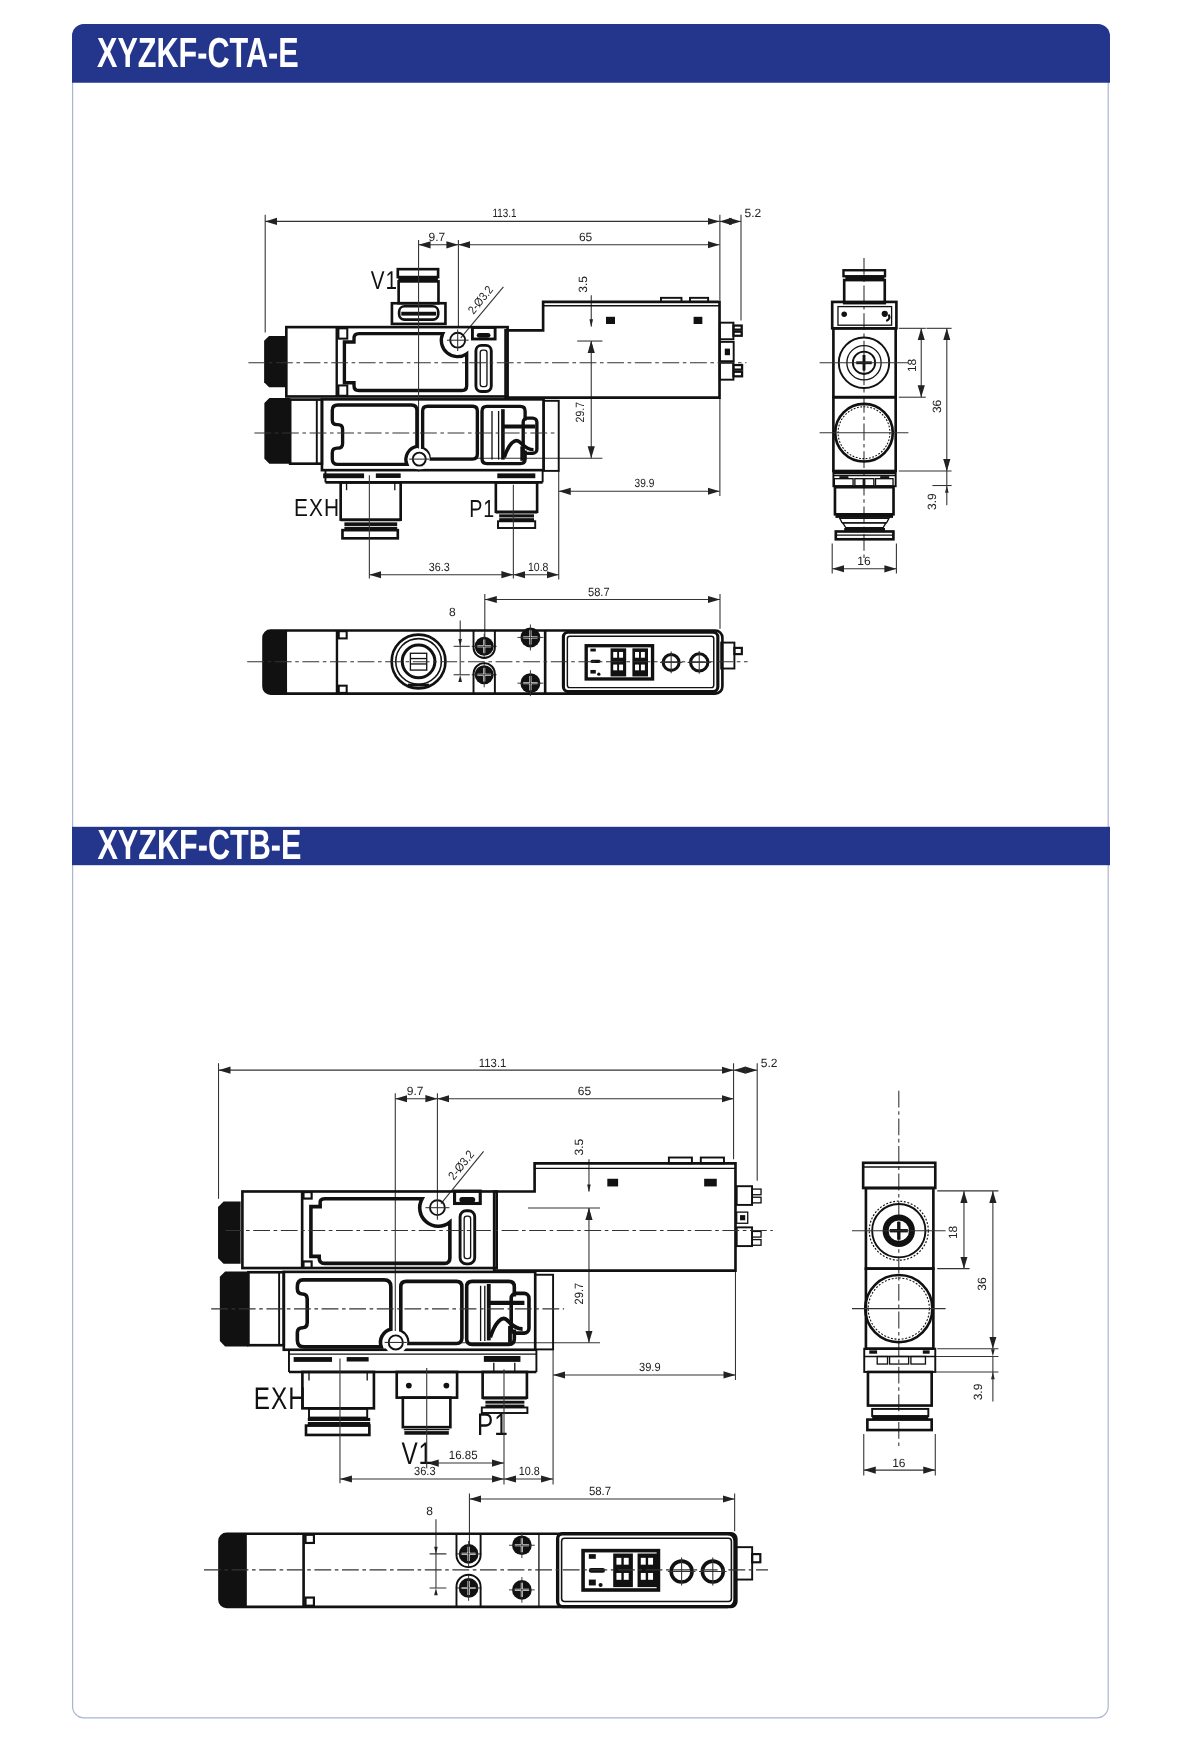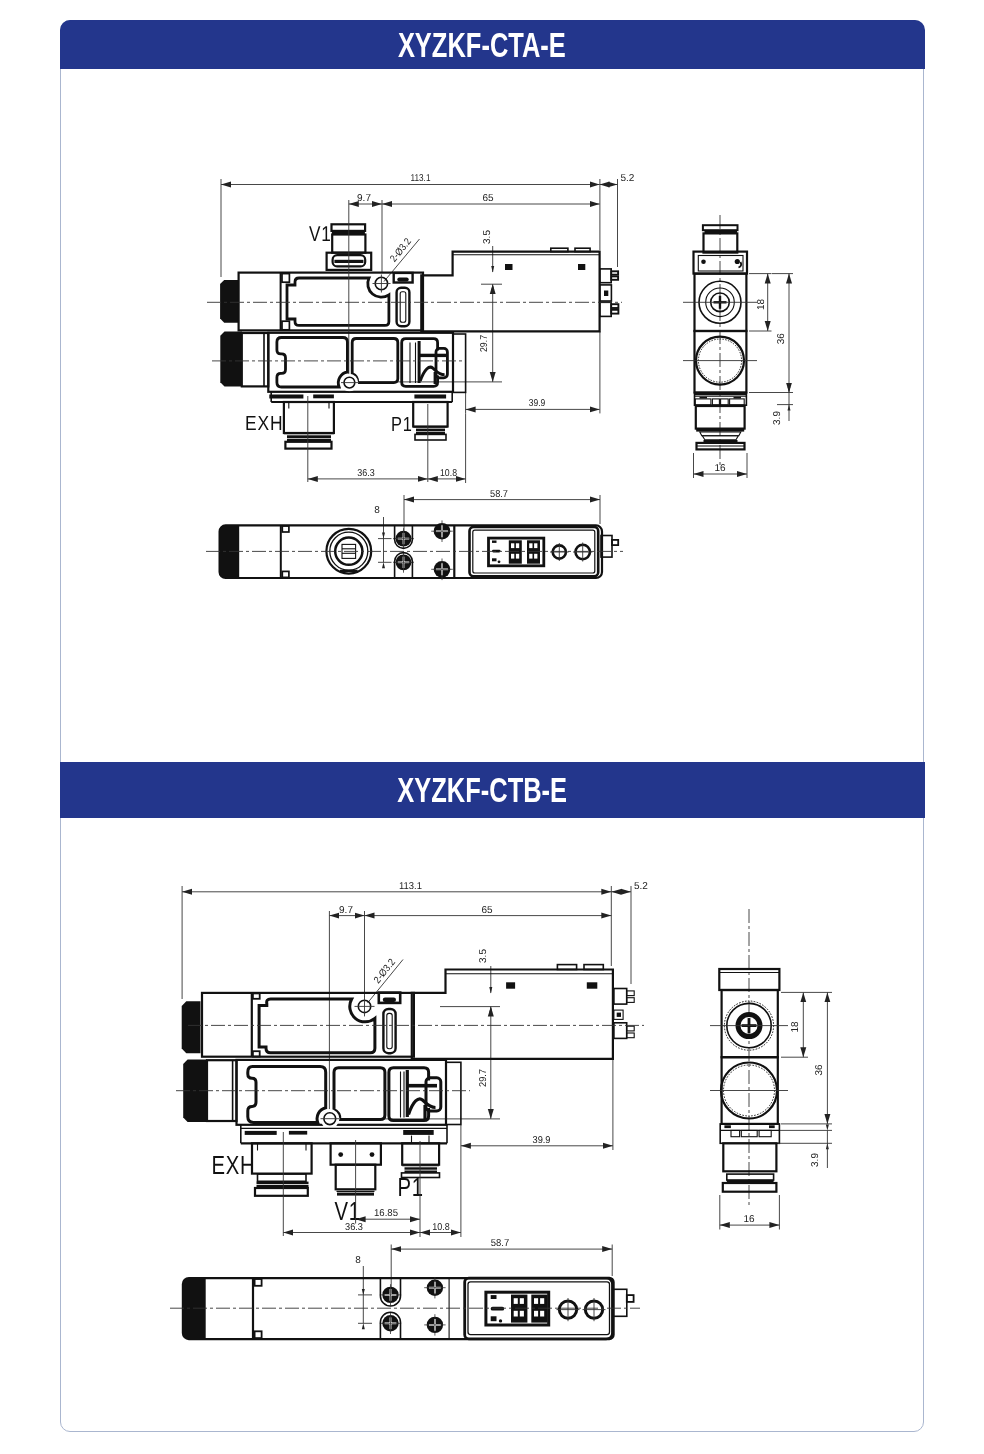--- a/index.html
+++ b/index.html
@@ -1,19 +1,19 @@
 <!DOCTYPE html>
 <html><head>
 <meta charset="utf-8">
 <style>
   html,body{margin:0;padding:0;background:#ffffff;width:984px;height:1454px;overflow:hidden;}
   .panel{position:absolute;left:60px;top:20px;width:862px;height:1409.5px;border:1.5px solid #aab6cf;border-radius:10px;background:#ffffff;}
-  .bar{position:absolute;left:60px;width:865px;height:49px;background:#23368c;display:flex;align-items:center;justify-content:center;}
+  .bar{position:absolute;left:60px;width:865px;height:49px;background:#23368c;display:flex;align-items:center;justify-content:flex-start;}
   .bar1{top:20px;border-radius:10px 10px 0 0;}
-  .bar2{top:762px;height:56px;}
+  .bar2{top:689px;height:32px;}
   .bar span{font-family:"Liberation Sans",sans-serif;font-weight:bold;font-size:35px;color:#ffffff;letter-spacing:0;transform:translateX(-10.5px) scaleX(0.728);}
   svg{position:absolute;left:0;top:0;}
   svg text{text-rendering:geometricPrecision;-webkit-font-smoothing:antialiased;}
   .t{stroke:#111;stroke-width:2.2;fill:none;stroke-linejoin:miter;}
   .m{stroke:#111;stroke-width:1.6;fill:none;}
   .f{stroke:#111;stroke-width:1.1;fill:none;}
   .d{stroke:#333;stroke-width:0.9;fill:none;}
   .cl{stroke:#333;stroke-width:0.9;fill:none;stroke-dasharray:14 3 3 3;}
   .dt{font-family:"Liberation Sans",sans-serif;font-size:10px;fill:#222;}
   .lbl{font-family:"Liberation Sans",sans-serif;fill:#111;letter-spacing:1px;}

